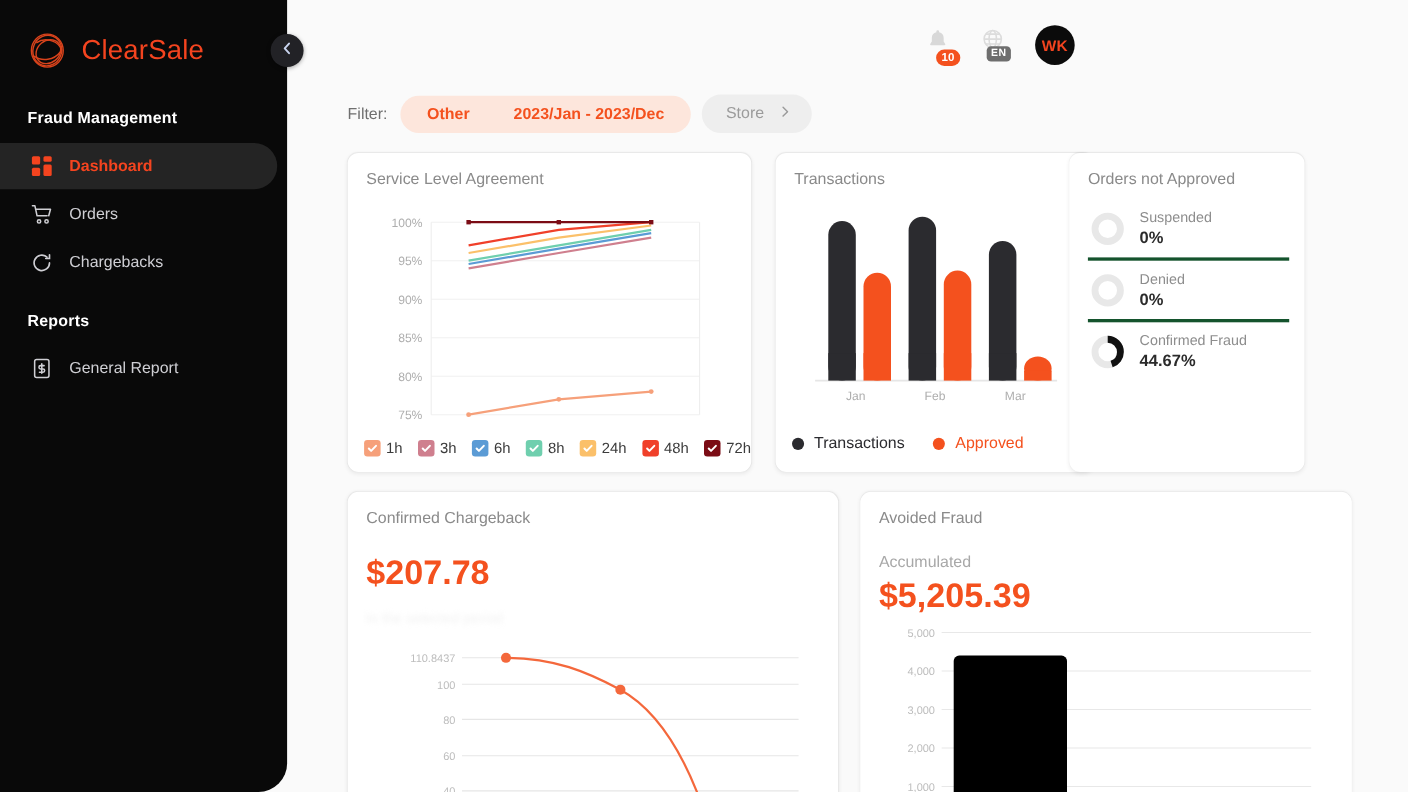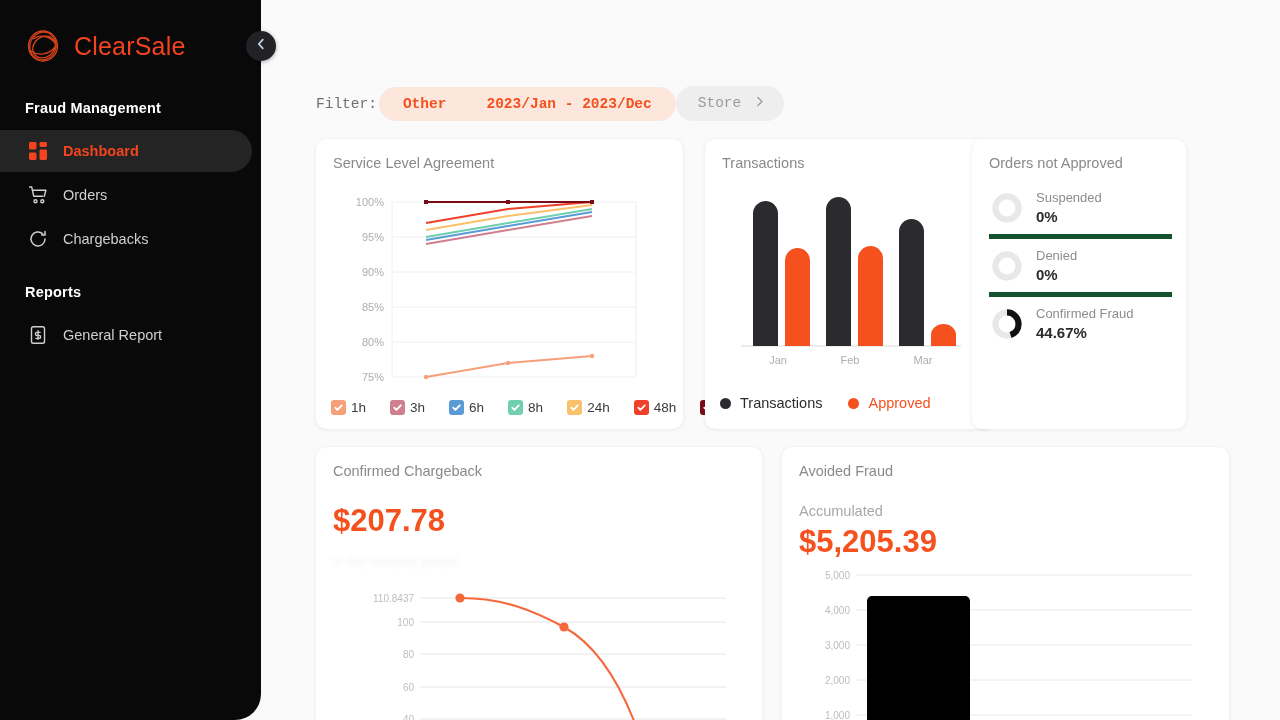--- a/index.html
+++ b/index.html
@@ -78,21 +78,21 @@
     width: 36px; height: 36px; border-radius: 50%;
     background: #0b0b0b; color: #f4441f;
     font-size: 14px; font-weight: 700;
     display: flex; align-items: center; justify-content: center;
     cursor: pointer; letter-spacing: .3px;
   }
 
   
   .filter-bar {
     position: absolute; left: 316px; top: 86px;
-    display: flex; align-items: center;  font-family: Liberation Mono, monospace;
+    display: flex; align-items: center; gap: 10px;
   }
   .filter-label { font-size: 14.5px; color: #6f6f6f; margin-right: 2px; }
   .pill-orange {
     display: flex; align-items: center; gap: 40px;
     background: #fde6dc; border-radius: 19px;
     padding: 9px 24px; cursor: pointer;
   }
   .pill-orange span { color: #f4511e; font-size: 14.5px; font-weight: 700; }
   .pill-gray {
     display: flex; align-items: flex-start; gap: 12px;
@@ -112,21 +112,21 @@
 
   #card-sla   { left: 316px; top: 139px; width: 367px; height: 290px; }
   #card-tx    { left: 705px; top: 139px; width: 289px; height: 290px; }
   #card-ona   { left: 972px; top: 139px; width: 214px; height: 290px; }
   #card-cb    { left: 316px; top: 447px; width: 446px; height: 290px; }
   #card-af    { left: 782px; top: 447px; width: 447px; height: 290px; }
 
   
   .sla-legend {
     position: absolute; left: 15px; bottom: 14px;
-    display: flex; align-items: center; gap: 24px;
+    display: flex; align-items: center; gap: 14px;
   }
   .legend-item { display: flex; align-items: center; gap: 5px; cursor: pointer; }
   .cbx {
     width: 15px; height: 15px; border-radius: 3px;
     display: flex; align-items: center; justify-content: center;
   }
   .cbx svg { width: 11px; height: 11px; display: block; }
   .legend-item span { font-size: 13.5px; color: #3b3b3b; }
 
   
@@ -136,21 +136,21 @@
   }
   .tx-leg { display: flex; align-items: center; gap: 9px; cursor: pointer; }
   .dot { width: 11px; height: 11px; border-radius: 50%; }
   .tx-leg span { font-size: 14.5px; }
 
   
   .ona-list { position: absolute; left: 17px; top: 42px; right: 14px; }
   .ona-row {
     display: flex; align-items: center; gap: 13px;
     padding: 9px 0 9px 2px;
-    border-bottom: 5px solid #14532d;
+    border-bottom: 3px solid #14532d;
   }
   .ona-row:last-child { border-bottom: none; }
   .ona-txt { display: flex; flex-direction: column; gap: 3px; }
   .ona-label { font-size: 13px; color: #8d8d8d; }
   .ona-value { font-size: 15px; color: #2b2b2b; font-weight: 700; }
 
   .big-value { font-size: 31px; color: #f4511e; font-weight: 700; }
   .accum-label { font-size: 14.5px; color: #a8a8a8; }
   .blurred-sub {
     font-size: 13px; color: #f2f2f2;
@@ -230,20 +230,43 @@
   </aside>
 
   <div class="collapse-btn">
     <span>
       <svg viewBox="0 0 16 16" width="14" height="14" fill="none" stroke="#c9d4ef" stroke-width="2" stroke-linecap="round" stroke-linejoin="round">
         <path d="M10 3L5.5 8 10 13"></path>
       </svg>
     </span>
   </div>
 
+  <header class="header">
+    <div class="bell-wrap">
+      <span>
+        <svg viewBox="0 0 24 24" width="23" height="23" fill="#d8d8d8">
+          <path d="M12 2.6a1.3 1.3 0 0 1 1.3 1.3v.6a5.6 5.6 0 0 1 4.3 5.4v3.4l1.5 2.4c.3.5-.05 1.1-.63 1.1H5.5c-.58 0-.93-.6-.63-1.1l1.5-2.4V9.9a5.6 5.6 0 0 1 4.3-5.4v-.6A1.3 1.3 0 0 1 12 2.6z"></path>
+        </svg>
+      </span>
+      <span class="badge">10</span>
+    </div>
+
+    <div class="lang-wrap">
+      <span>
+        <svg viewBox="0 0 24 24" width="23" height="23" fill="none" stroke="#dcdcdc" stroke-width="1.5">
+          <circle cx="12" cy="11" r="8.2"></circle>
+          <ellipse cx="12" cy="11" rx="3.5" ry="8.2"></ellipse>
+          <path d="M4 11h16M5.3 6.3h13.4M5.3 15.7h13.4"></path>
+        </svg>
+      </span>
+      <span class="lang-tag">EN</span>
+    </div>
+
+    <div class="avatar">WK</div>
+  </header>
 
   <div class="filter-bar">
     <span class="filter-label">Filter:</span>
     <div class="pill-orange">
       <span>Other</span>
       <span>2023/Jan - 2023/Dec</span>
     </div>
     <div class="pill-gray">
       <span>Store</span>
       <span>

